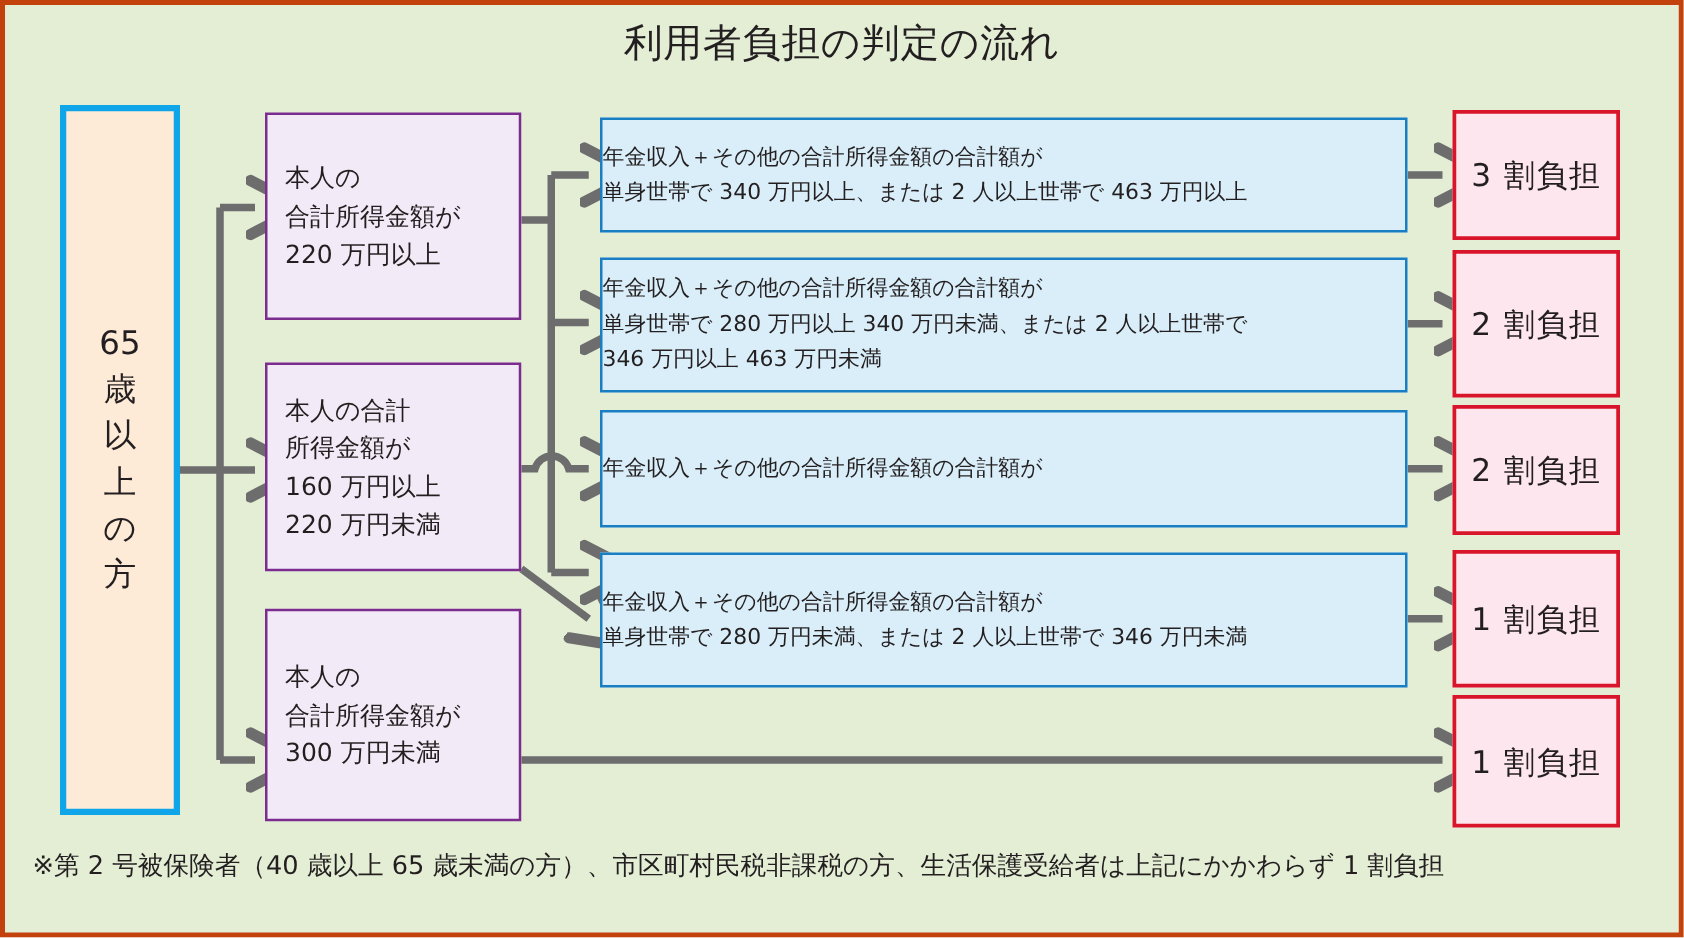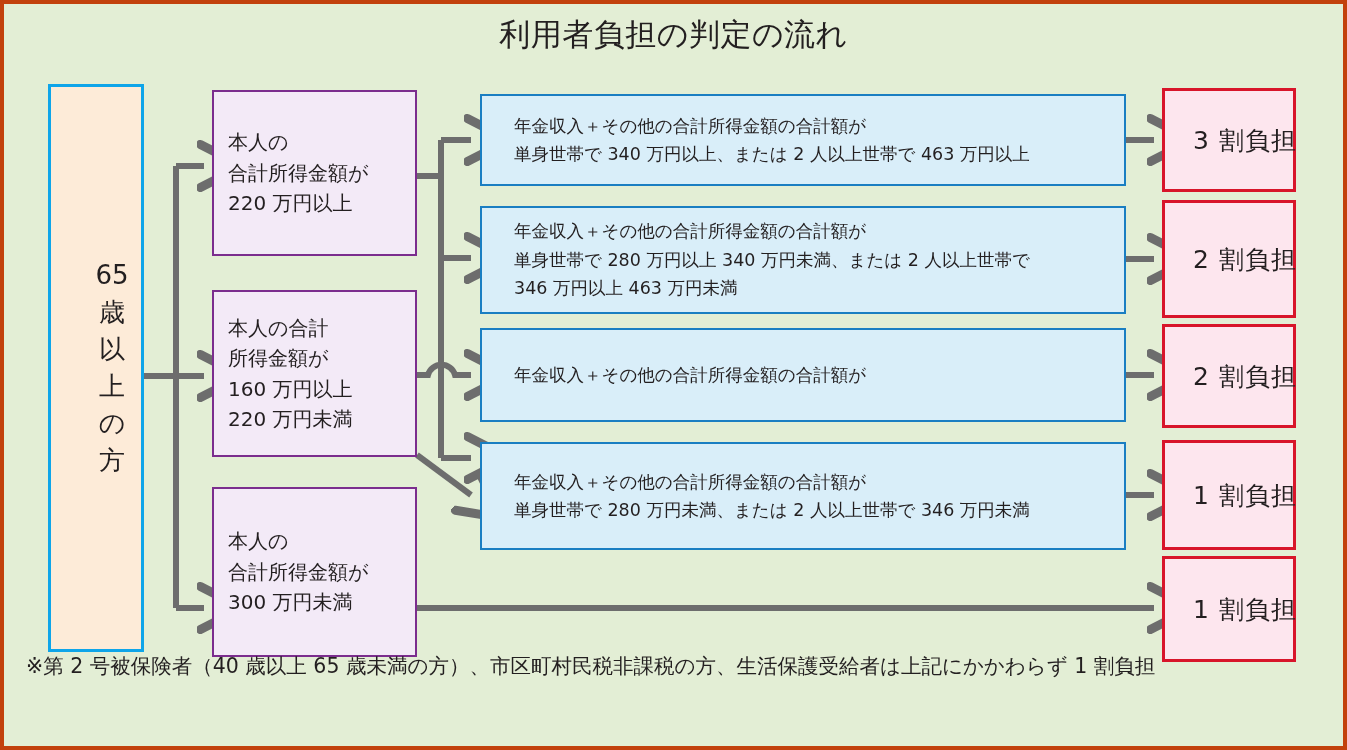--- a/index.html
+++ b/index.html
@@ -37,32 +37,31 @@
     white-space: nowrap;
   }
   
   .box {
     position: absolute;
     box-sizing: border-box;
     display: flex;
     flex-direction: column;
     justify-content: center;
     color: #231f20;
-    padding-left: 32px;
   }
   .box .ln { display: block; white-space: nowrap; }
 
   
   .box-age {
     left: 48px;
     top: 84px;
     width: 96px;
     height: 568px;
     background: #fdebd8;
-    border: 3px solid #0ea5e9;
+    border: 5px solid #0ea5e9;
     align-items: center;
   }
   .box-age .vtext {
     font-size: 26px;
     line-height: 1.42;
     text-align: center;
     color: #231f20;
   }
   .box-age .vtext span { display: block; }
 
@@ -109,21 +108,21 @@
     position: absolute;
     left: 0; top: 0;
     width: 1347px; height: 750px;
     pointer-events: none;
   }
 
   
   .footnote {
     position: absolute;
     left: 26px;
-    top: 652px;
+    top: 678px;
     font-size: 20.5px;
     color: #231f20;
     white-space: nowrap;
   }
 </style>
 </head>
 <body>
 
 <div id="canvas">
 

